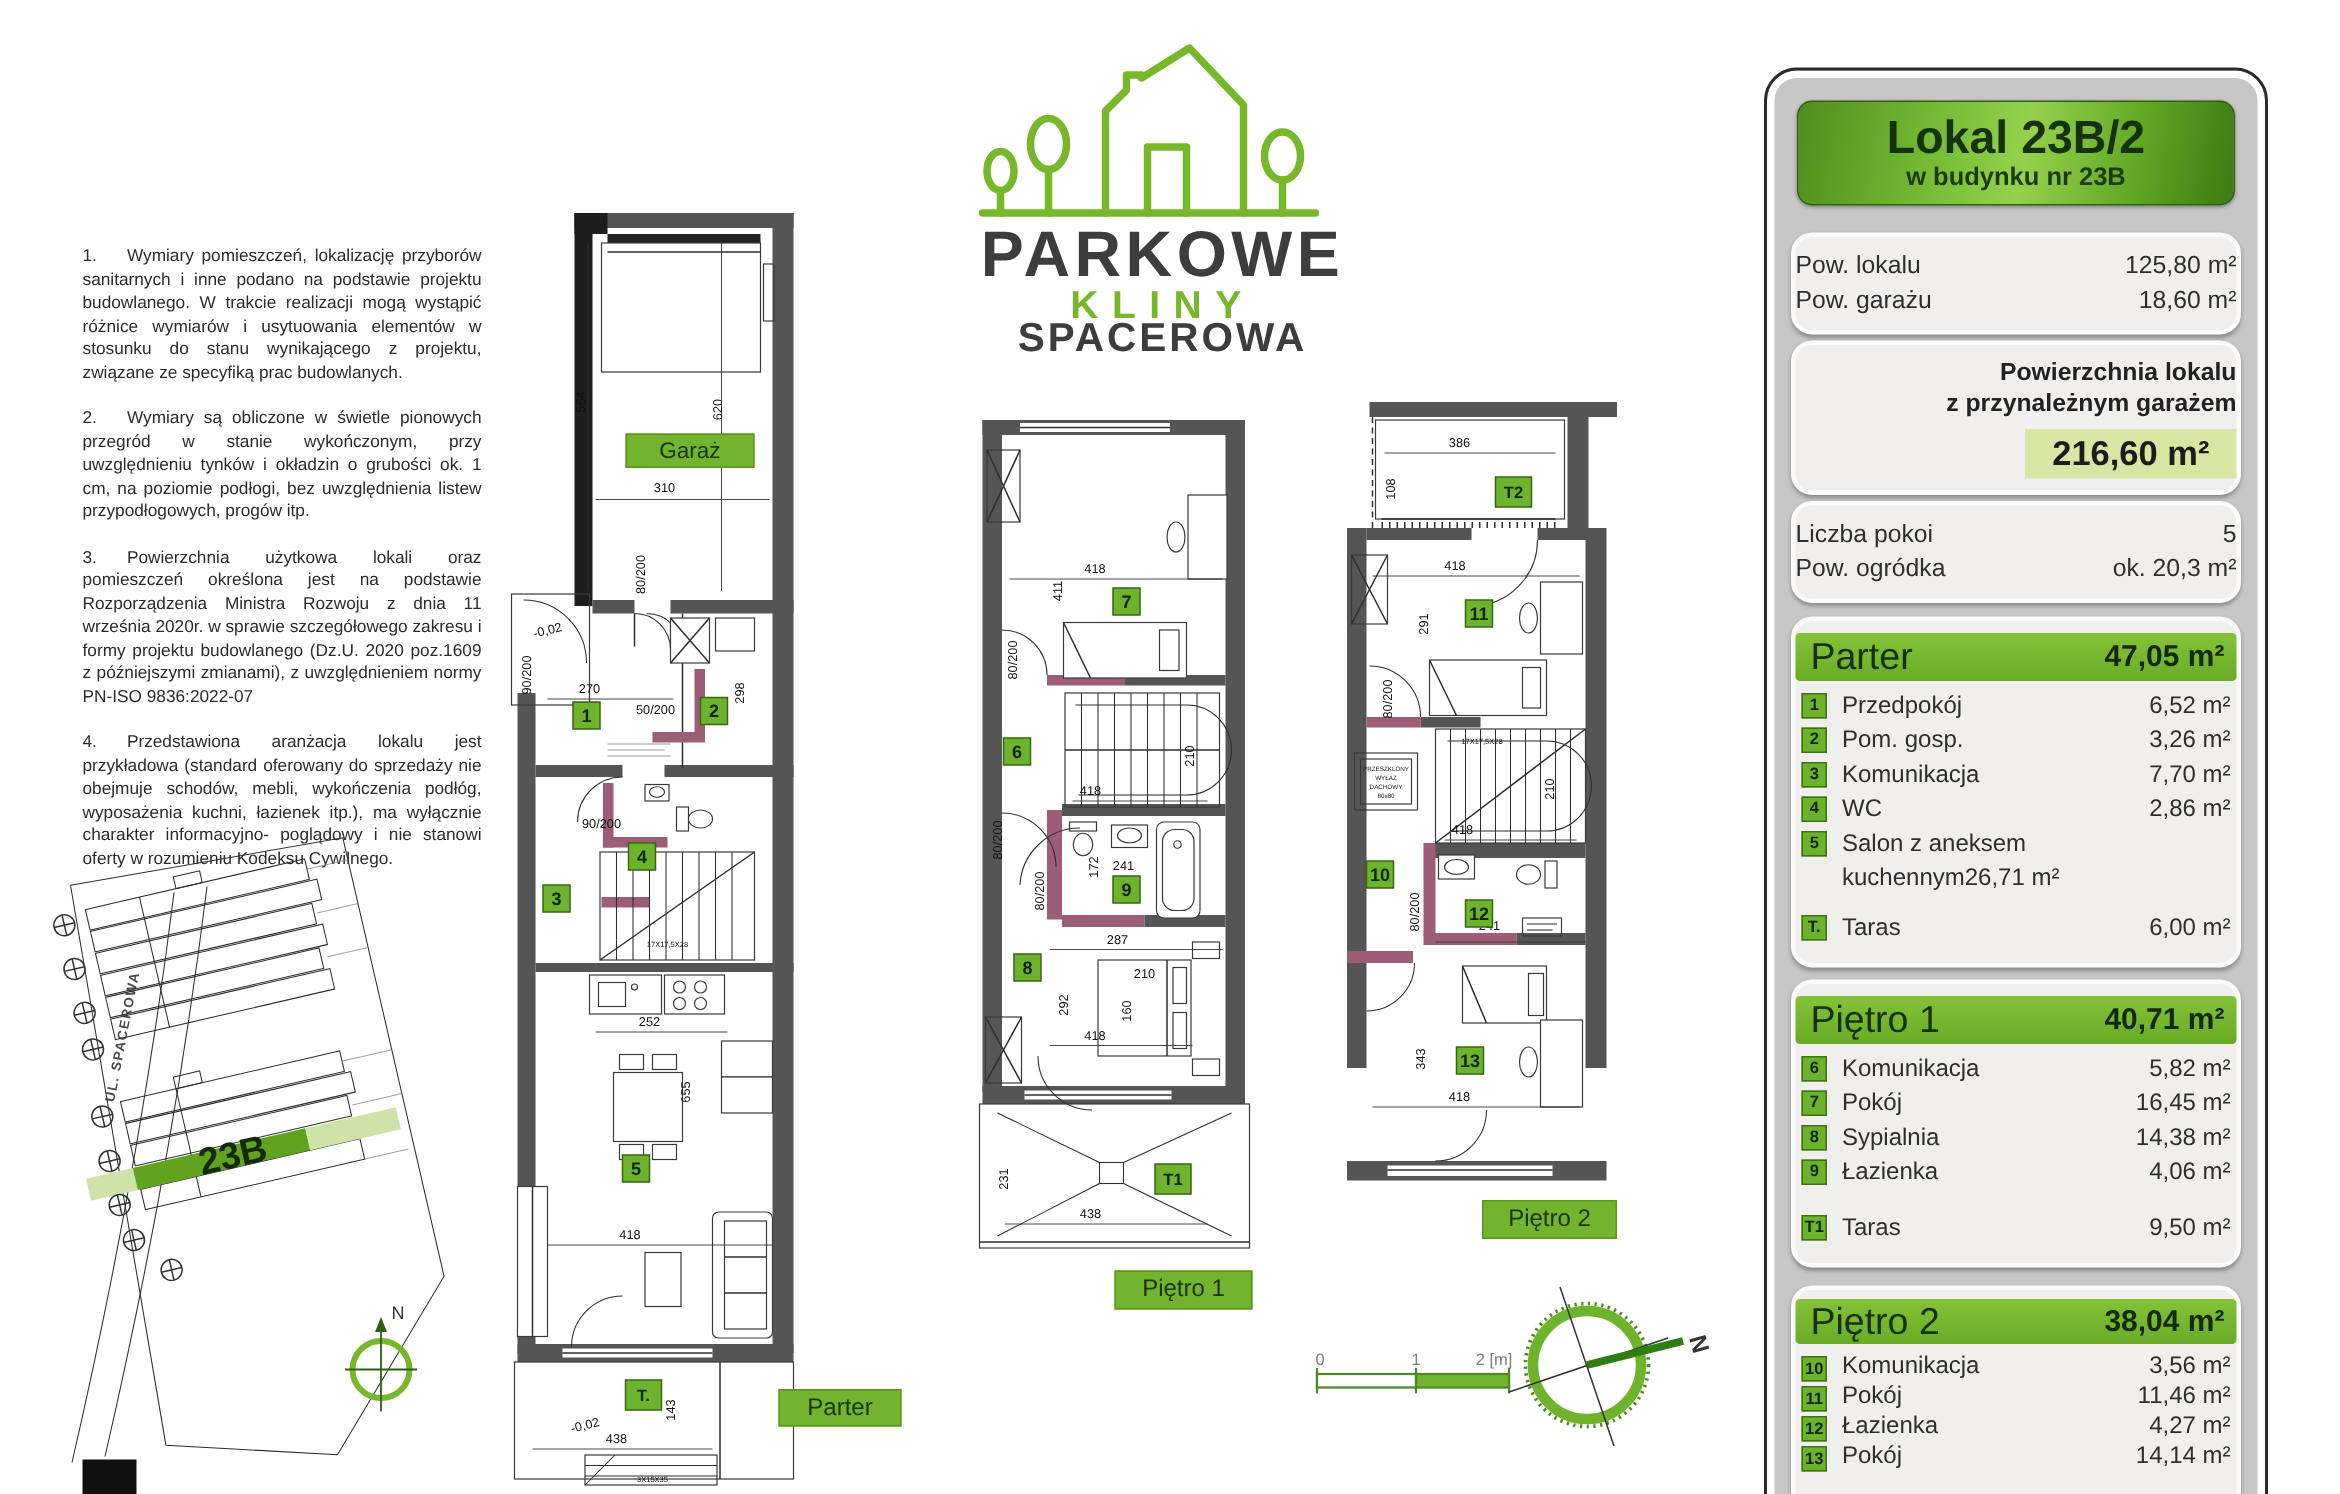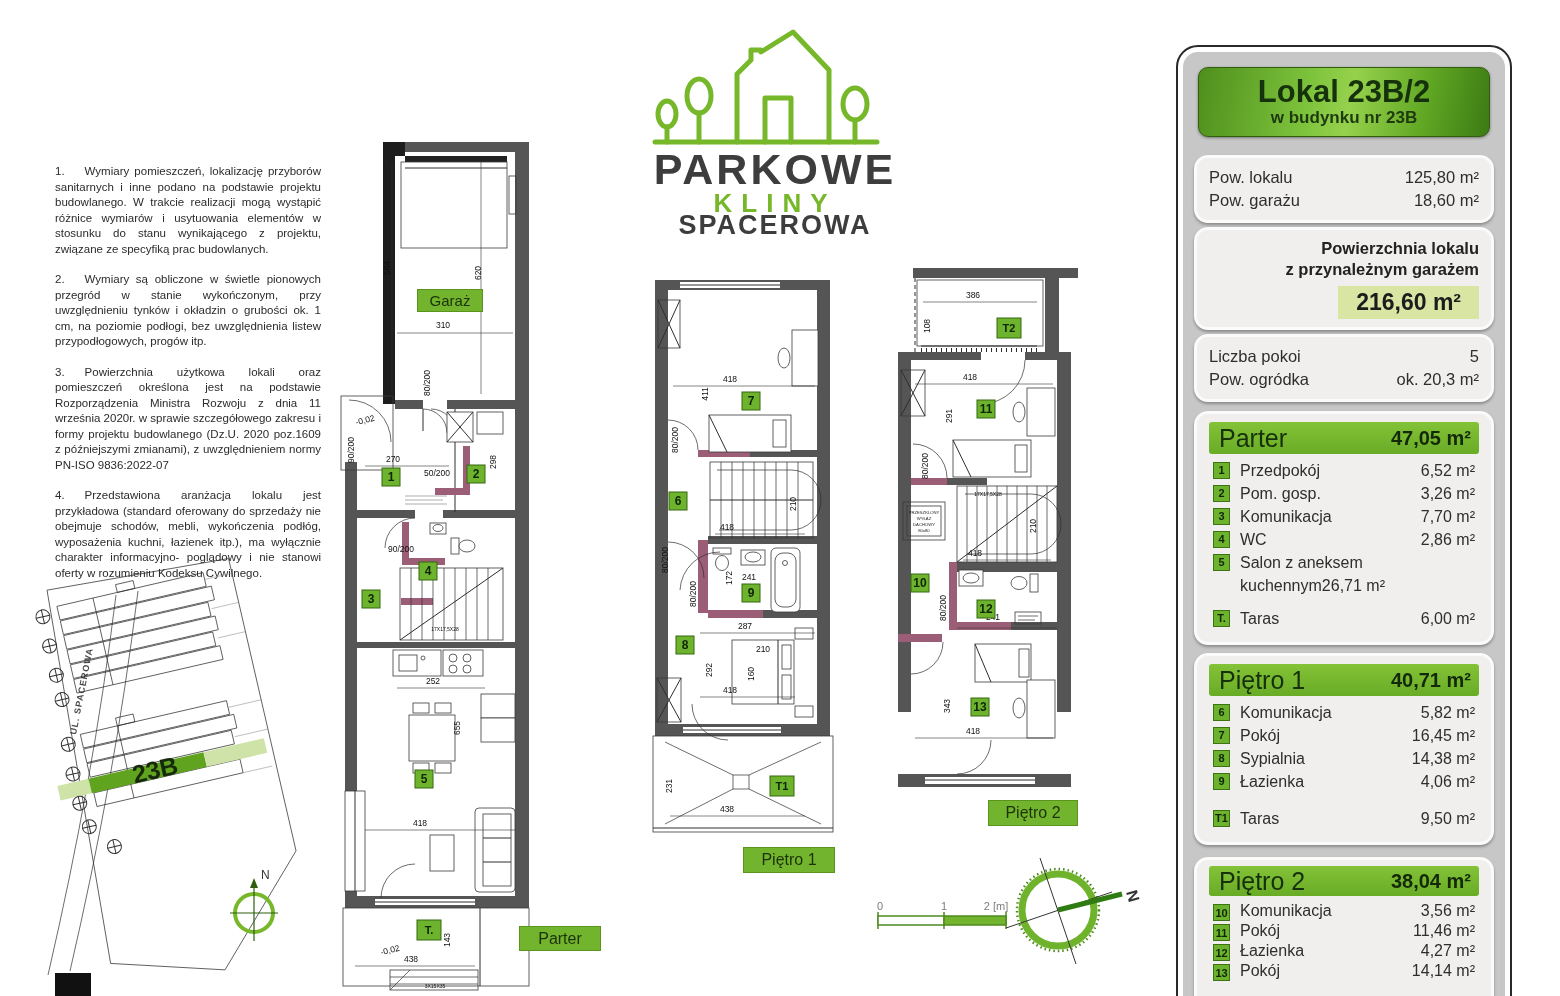--- a/index.html
+++ b/index.html
@@ -42,21 +42,21 @@
   .sidebar{position:absolute;left:1176px;top:45px;width:336px;height:1060px;box-sizing:border-box;
            background:#c7c7c7;border:2px solid #2a2a2a;border-radius:22px;
            box-shadow:inset 0 0 0 5px #ffffff;padding:12px 14px;}
   .sb-header{margin:8px 6px 0;height:70px;border-radius:10px;box-sizing:border-box;
              background:linear-gradient(100deg,#4e8f1c 0%,#7ec33c 38%,#96d14c 52%,#5fa623 78%,#3c7a14 100%);
              border:1px solid #2e5e0e;display:flex;flex-direction:column;align-items:center;
              justify-content:center;box-shadow:0 1px 3px rgba(0,0,0,.4);}
   .sb-title{font-size:31px;font-weight:bold;color:#16320c;line-height:1.02;}
   .sb-sub{font-size:17px;font-weight:bold;color:#1d3a10;}
   .panel{background:#f0efed;border:3px solid #fbfbfb;border-radius:14px;margin:10px 2px 0;
-         padding:8px 12px;box-shadow:0 2px 3px rgba(0,0,0,.3);box-sizing:border-box;}
+         padding:8px 0;box-shadow:0 2px 3px rgba(0,0,0,.3);box-sizing:border-box;}
   .info-row{display:flex;justify-content:space-between;font-size:16.5px;color:#2e2e2e;line-height:23px;}
   .area-panel{text-align:right;}
   .area-line{font-size:16.5px;font-weight:bold;color:#222;line-height:21px;}
   .area-value{display:inline-block;margin-top:6px;background:#d9e5a2;padding:3px 18px;
               font-size:23px;font-weight:bold;color:#1c1c1c;}
   .floor-head{display:flex;justify-content:space-between;align-items:center;
               background:linear-gradient(180deg,#84c338,#68ab25);border-radius:3px;
               margin:0 0 5px;padding:0 8px 0 10px;height:32px;}
   .floor-name{font-size:25px;color:#15300a;}
   .floor-area{font-size:20px;font-weight:bold;color:#13290a;}
@@ -543,21 +543,21 @@
     <g class="chip">
         <rect x="86" y="430" width="18" height="18"></rect>
         <text x="95" y="443">13</text>
       </g>
     <g class="chip chipT">
         <rect x="112" y="50" width="24" height="20"></rect>
         <text x="124" y="64">T2</text>
       </g>
   </svg>
 
-  <div class="flabel" style="left:417px;top:289px;width:66px;height:23px;font-size:15px">Garaż</div>
+  <div class="flabel" style="left:417px;top:289px;width:86px;height:23px;font-size:15px">Garaż</div>
   <div class="flabel" style="left:519px;top:926px;width:82px;height:25px">Parter</div>
   <div class="flabel" style="left:743px;top:847px;width:92px;height:26px">Piętro 1</div>
   <div class="flabel" style="left:988px;top:800px;width:90px;height:26px">Piętro 2</div>
 
   <svg style="position:absolute;left:872px;top:898px" width="140" height="42" viewBox="0 0 140 42">
     <text x="8" y="12" font-size="11" fill="#7d7d7d" text-anchor="middle">0</text>
     <text x="72" y="12" font-size="11" fill="#7d7d7d" text-anchor="middle">1</text>
     <text x="124" y="12" font-size="11" fill="#7d7d7d" text-anchor="middle">2 [m]</text>
     <line x1="6" y1="14" x2="6" y2="31" stroke="#4e8a1f" stroke-width="1.5"></line>
     <line x1="72" y1="14" x2="72" y2="31" stroke="#4e8a1f" stroke-width="1.5"></line>

